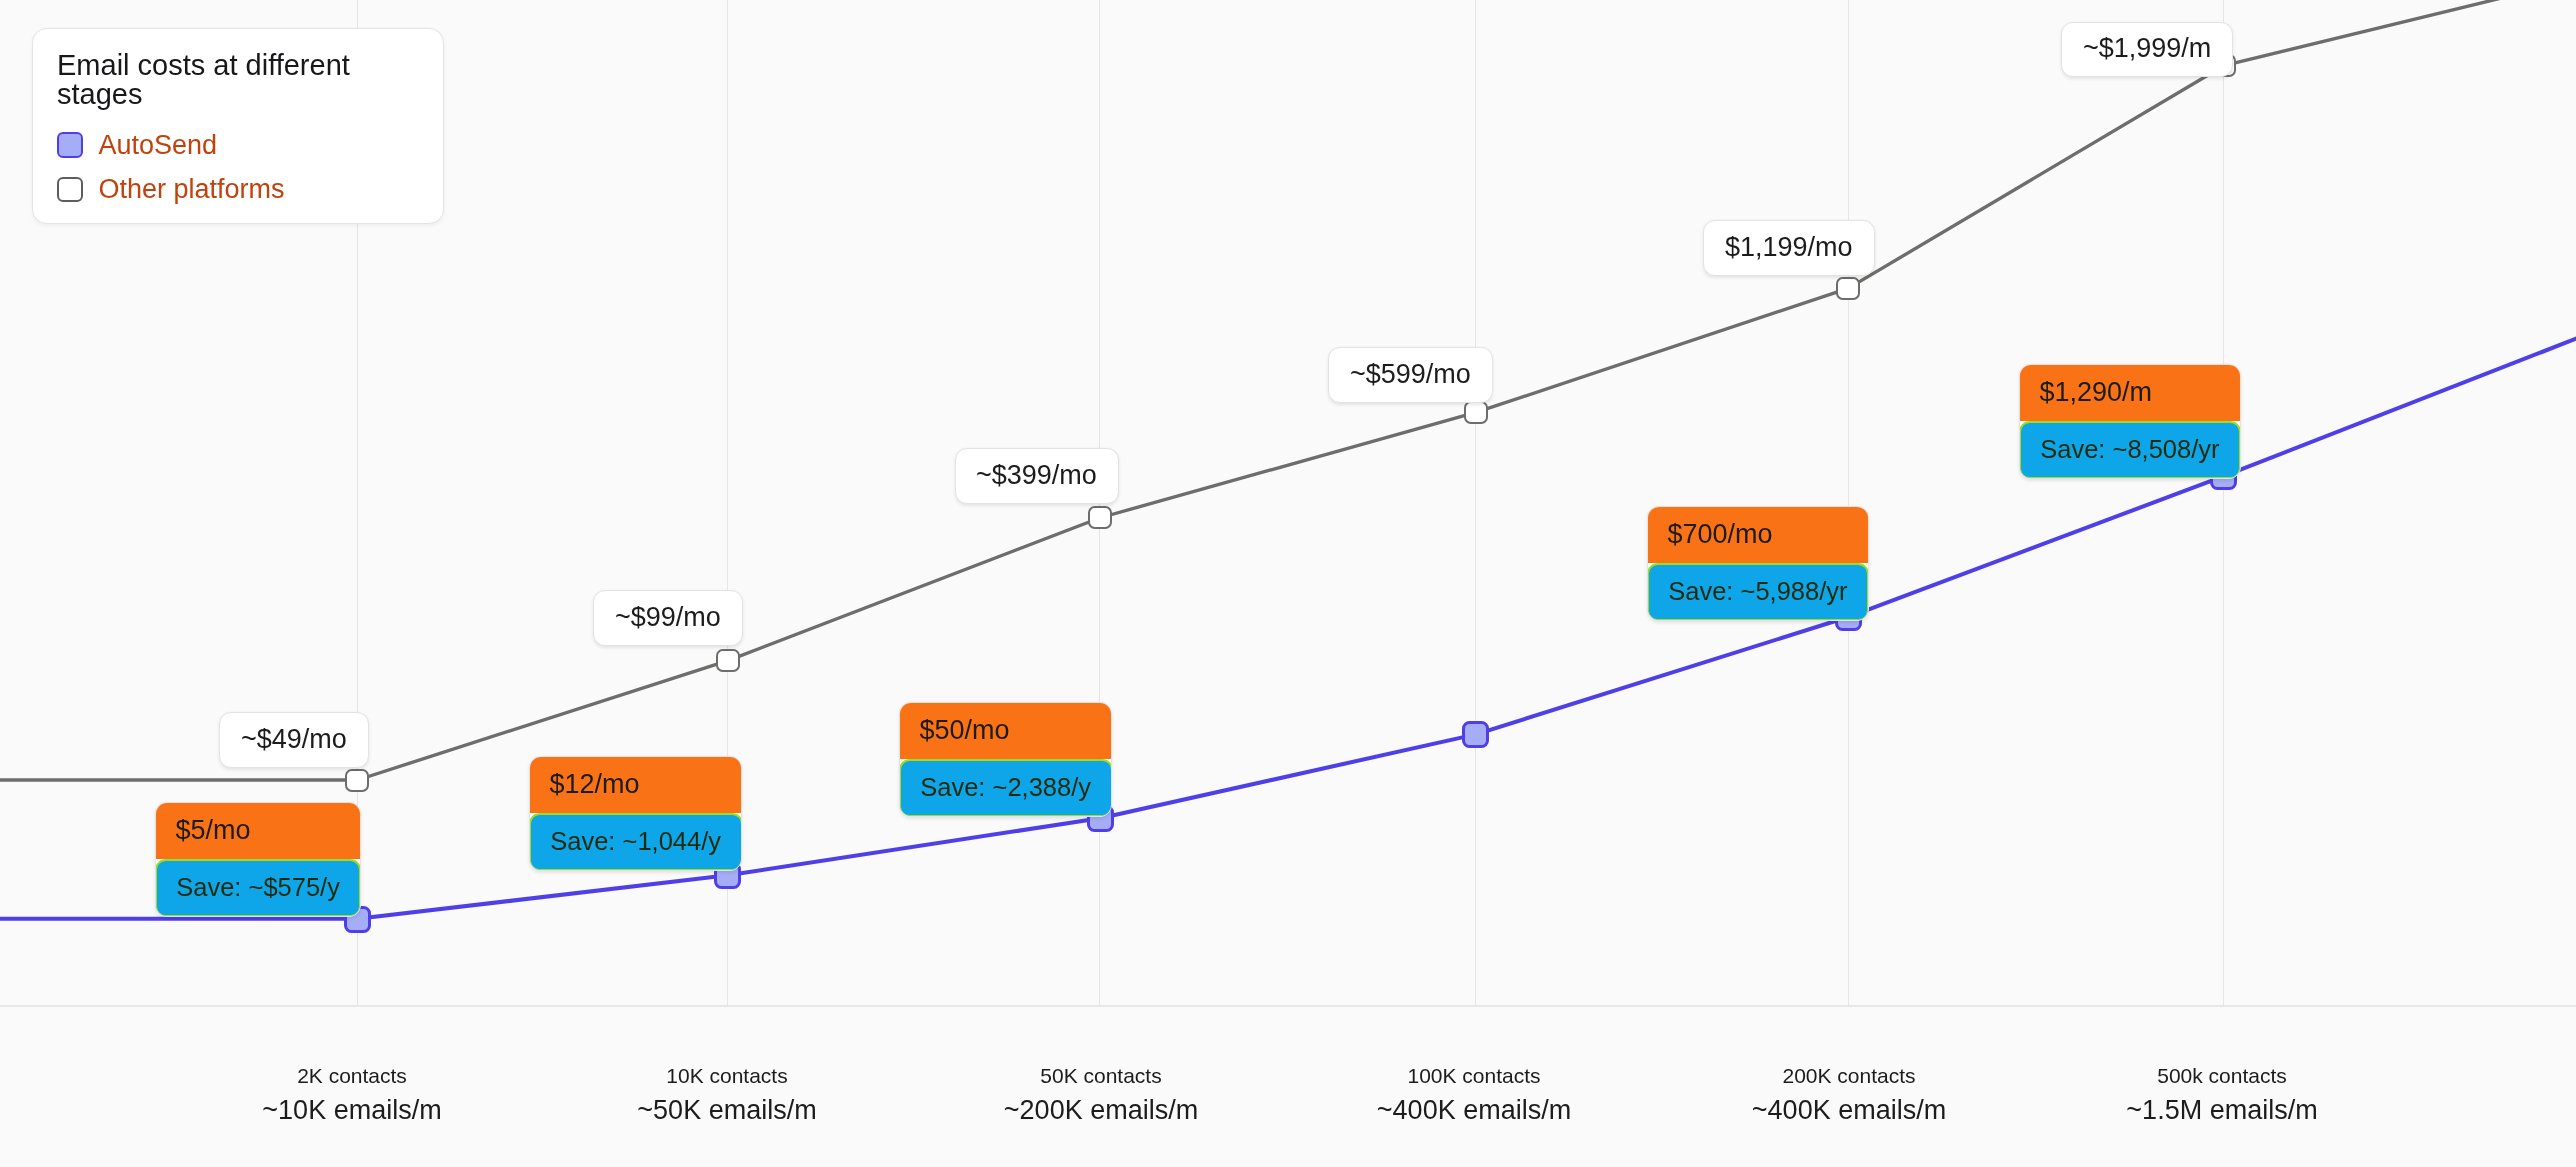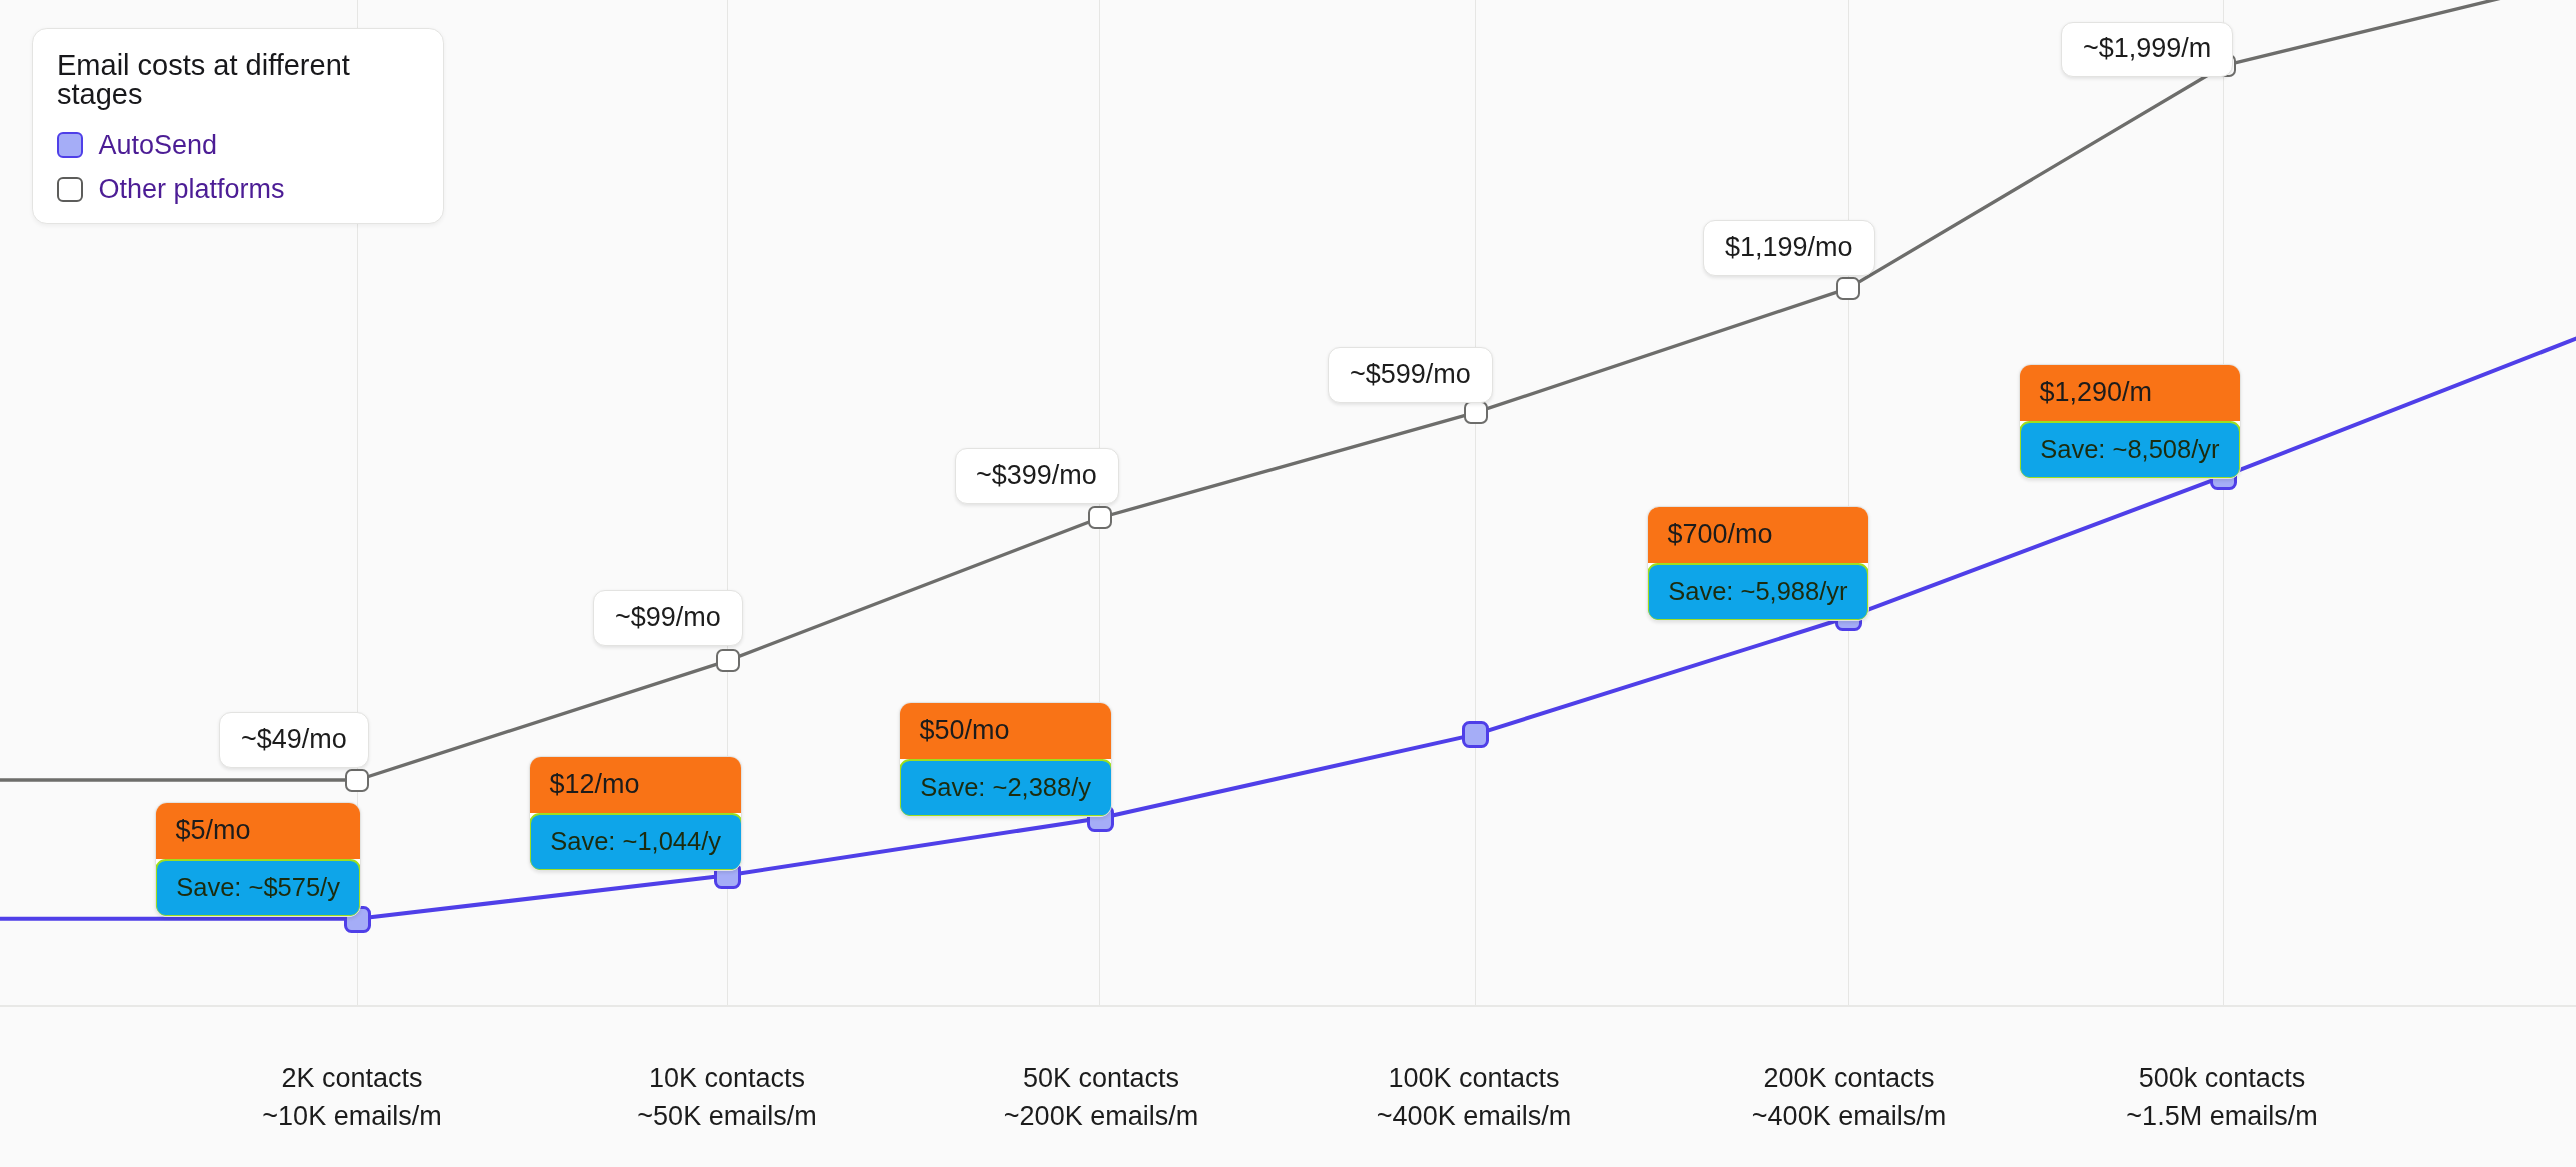--- a/index.html
+++ b/index.html
@@ -153,41 +153,41 @@
   .swatch-autosend {
     background: #a5adf7;
     border: 2.7px solid #4f3fe8;
   }
   .swatch-other {
     background: #ffffff;
     border: 2.7px solid #5d5d5b;
   }
   .legend-label {
     font-size: 27px;
-    color: #4c1d95;
+    color: #c2410c;
     line-height: 1;
   }
 
   
   #xaxis {
     position: absolute;
     left: 0;
     top: 1006px;
     width: 2576px;
     height: 161px;
   }
   .tick {
     position: absolute;
     top: 59px;
     transform: translateX(-50%);
     text-align: center;
     white-space: nowrap;
   }
   .tick-line1 {
-    font-size: 27px;
+    font-size: 21px;
     color: #1c1c1c;
     line-height: 1;
     margin-bottom: 10.7px;
   }
   .tick-line2 {
     font-size: 27px;
     color: #1c1c1c;
     line-height: 1;
   }
 </style>

